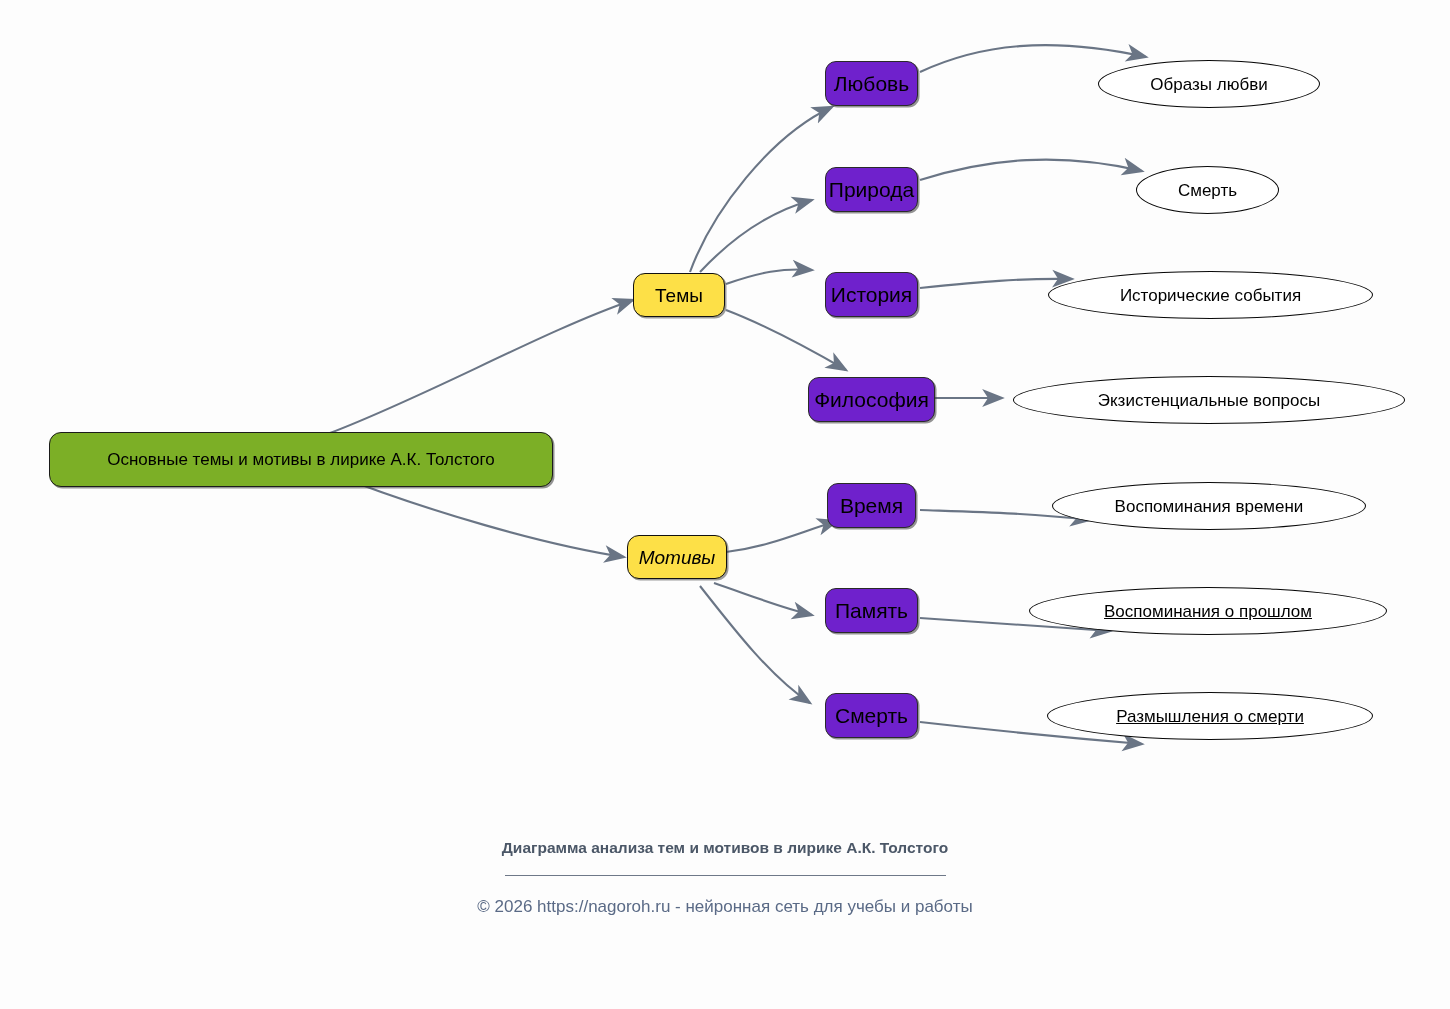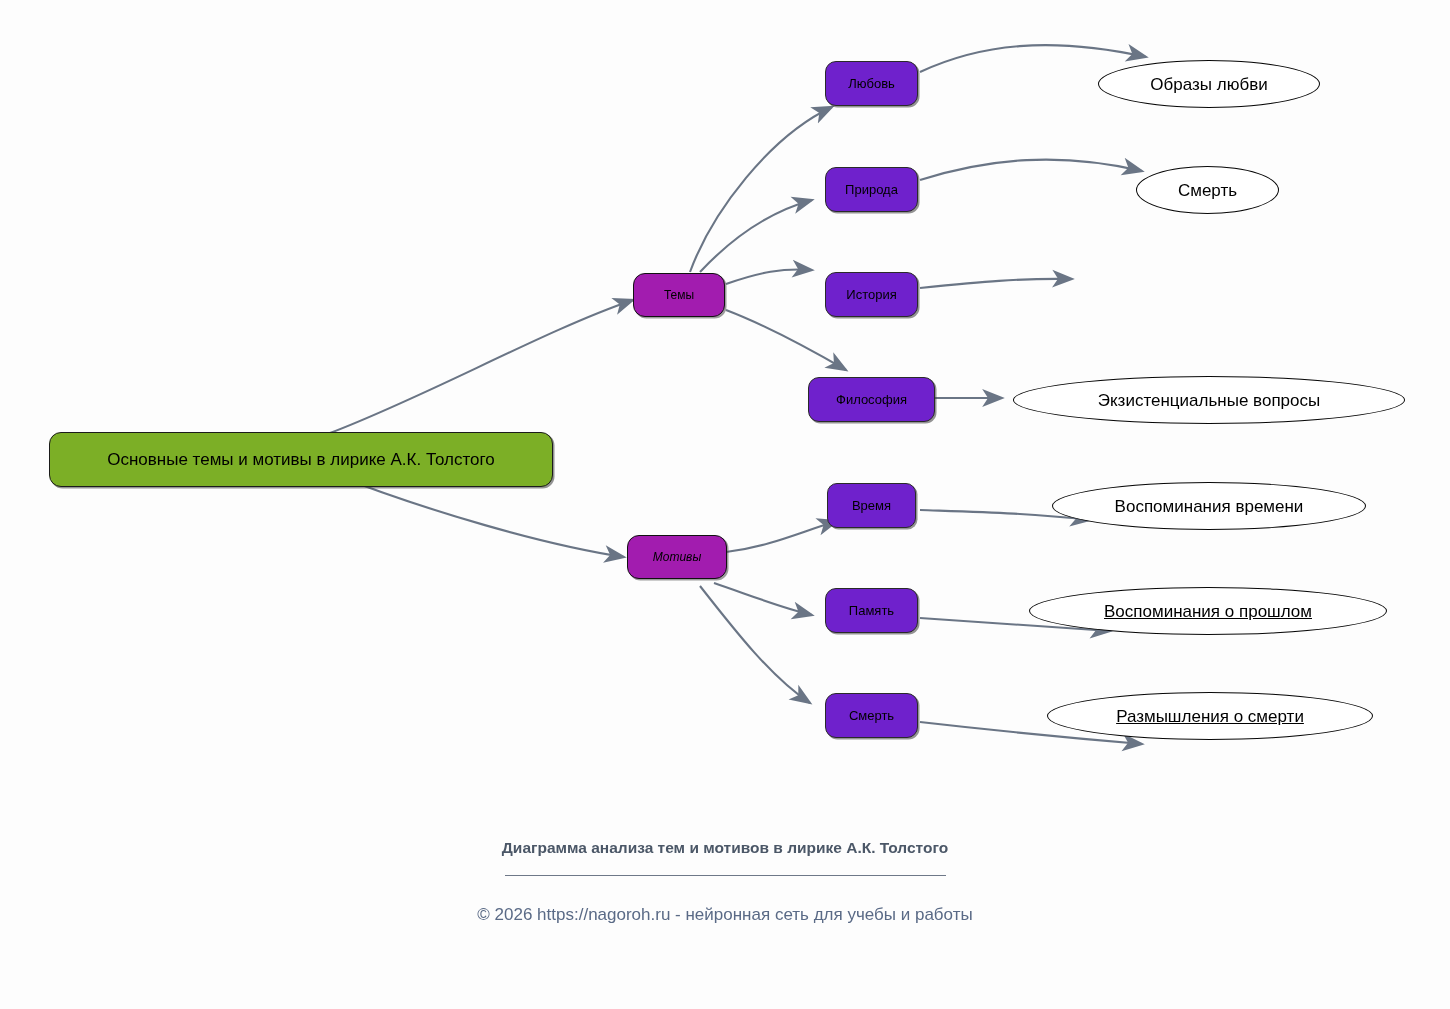--- a/index.html
+++ b/index.html
@@ -40,34 +40,34 @@
   .node-root {
     background: #7CAF26;
     border: 1.6px solid #1b1b1b;
     border-radius: 12px;
     color: #000000;
     font-size: 17px;
     box-shadow: 1.5px 1.5px 0 rgba(60,60,60,0.55);
   }
   
   .node-branch {
-    background: #a21caf;
+    background: #fde047;
     border: 1.6px solid #111111;
     border-radius: 12px;
     color: #000000;
-    font-size: 12px;
+    font-size: 19px;
     box-shadow: 1.5px 1.5px 0 rgba(60,60,60,0.5);
   }
   
   .node-cat {
     background: #6F21CC;
     border: 1.6px solid #2a2a2a;
     border-radius: 11px;
     color: #000000;
-    font-size: 13px;
+    font-size: 21px;
     box-shadow: 1.5px 1.5px 0 rgba(60,60,60,0.55);
   }
   
   .node-ellipse {
     background: #ffffff;
     border: 1.7px solid #070707;
     border-radius: 50%;
     color: #000000;
     font-size: 17px;
   }
@@ -86,21 +86,21 @@
     width: 560px;
     margin: 0 auto;
   }
   .footer-rule {
     width: 441px;
     height: 0;
     margin: 18px auto 0 auto;
     border-top: 1.4px solid #6e7888;
   }
   .footer-copy {
-    margin-top: 28px;
+    margin-top: 20px;
     font-size: 17px;
     color: #5a6a86;
     line-height: 22px;
   }
 </style>
 </head>
 <body>
 
 <div id="page">
 
@@ -157,40 +157,43 @@
   </div>
 
   <div class="node node-cat" style="left:825px; top:272px; width:93px; height:45px;">
     <span>История</span>
   </div>
 
   <div class="node node-cat" style="left:808px; top:377px; width:127px; height:45px;">
     <span>Философия</span>
   </div>
 
-  <div class="node node-cat" style="left:827px; top:483px; width:89px; height:45px;border-radius:10px;">
+  <div class="node node-cat" style="left:827px; top:483px; width:89px; height:45px;">
     <span>Время</span>
   </div>
 
   <div class="node node-cat" style="left:825px; top:588px; width:93px; height:45px;">
     <span>Память</span>
   </div>
 
   <div class="node node-cat" style="left:825px; top:693px; width:93px; height:45px;">
     <span>Смерть</span>
   </div>
 
   <div class="node node-ellipse" style="left:1098px; top:60px; width:222px; height:48px;">
     <span>Образы любви</span>
   </div>
 
   <div class="node node-ellipse" style="left:1136px; top:166px; width:143px; height:48px;">
     <span>Смерть</span>
   </div>
 
+  <div class="node node-ellipse" style="left:1048px; top:271px; width:325px; height:48px;">
+    <span>Исторические события</span>
+  </div>
 
   <div class="node node-ellipse" style="left:1013px; top:376px; width:392px; height:48px;">
     <span>Экзистенциальные вопросы</span>
   </div>
 
   <div class="node node-ellipse" style="left:1052px; top:482px; width:314px; height:48px;">
     <span>Воспоминания времени</span>
   </div>
 
   <div class="node node-ellipse" style="left:1029px; top:587px; width:358px; height:48px;text-decoration:underline;">

